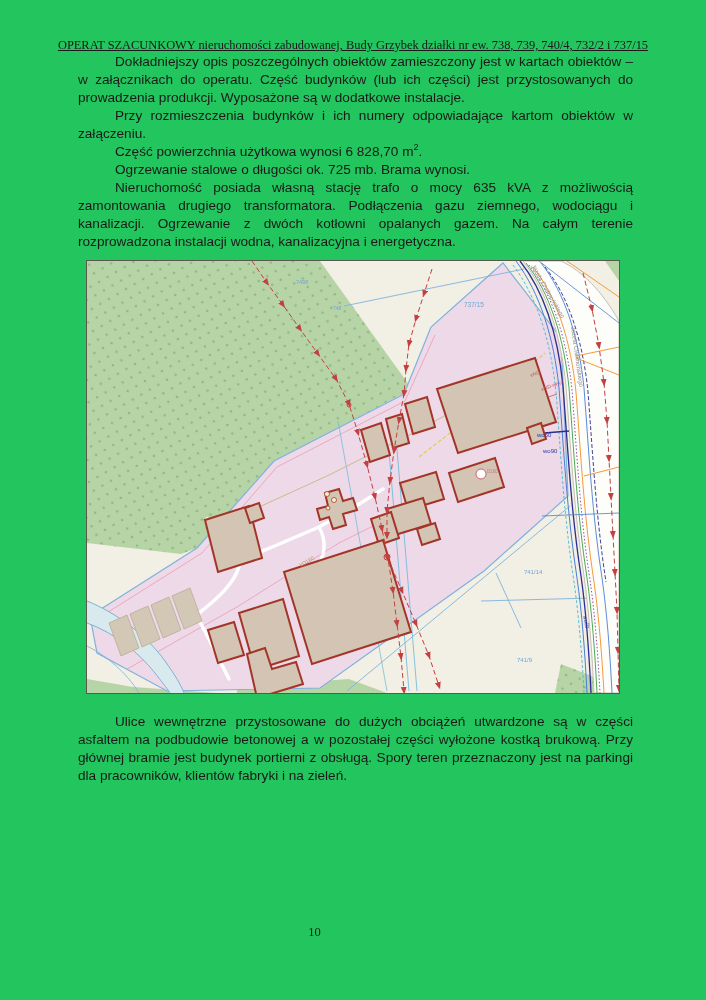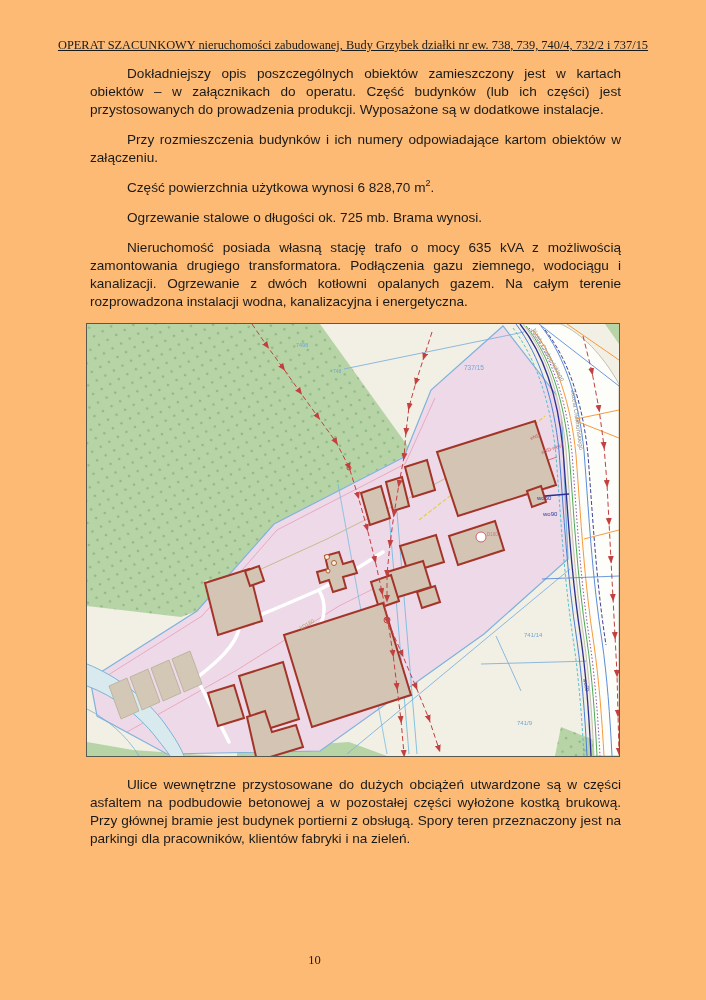--- a/index.html
+++ b/index.html
@@ -1,31 +1,31 @@
 <!DOCTYPE html>
 <html><head>
 <meta charset="utf-8">
 <style>
   html,body{margin:0;padding:0;background:#ffffff;}
-  #page{position:relative;width:706px;height:1000px;background:#fdba74;overflow:hidden;
+  #page{position:relative;width:706px;height:1000px;background:#22c55e;overflow:hidden;
         font-family:"Liberation Sans",sans-serif;color:#1a1a1a;}
   .content{padding:0 73px 0 78px;}
   .docheader{margin:0;padding-top:38px;text-align:center;
              font-family:"Liberation Serif",serif;font-size:12.4px;line-height:15px;}
   .docheader span{text-decoration:underline;}
-  p.body{font-size:13.6px;line-height:18px;text-align:justify;margin:12px;}
+  p.body{font-size:13.6px;line-height:18px;text-align:justify;margin:0;}
   .ind{text-indent:37px;}
   .mt{margin-top:13px;}
   .mt1{margin-top:26px;}
   .mt2{margin-top:14px;}
   b{font-weight:normal;}
   sup{font-size:9px;vertical-align:super;line-height:0;}
   .mapwrap{margin-top:9px;margin-left:8px;width:532px;height:432px;border:1px solid #59594f;}
   .footer{position:absolute;left:0;top:925px;width:629px;text-align:center;
-          font-family:"Liberation Serif",serif;font-size:12.5px;margin-top:28px;}
+          font-family:"Liberation Serif",serif;font-size:12.5px;}
   svg text{font-family:"Liberation Sans",sans-serif;}
 </style>
 </head>
 <body>
 
 <div id="page">
   <div class="docheader">
     <span>OPERAT SZACUNKOWY nieruchomości zabudowanej, Budy Grzybek działki nr ew. 738, 739, 740/4, 732/2 i 737/15</span>
   </div>
 

